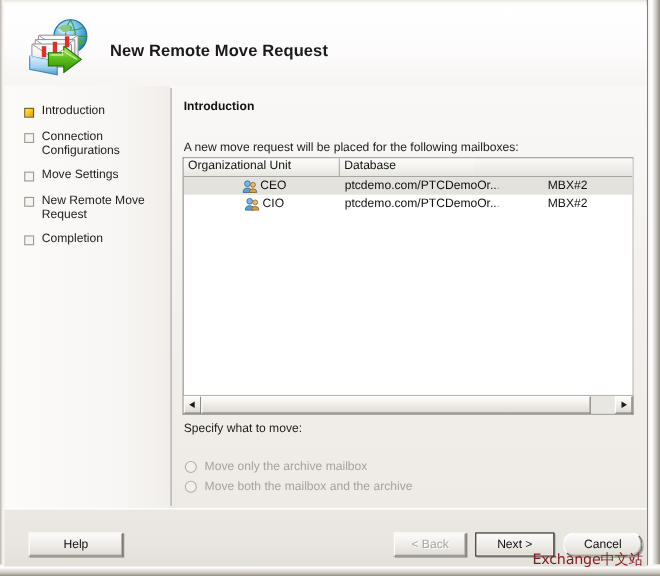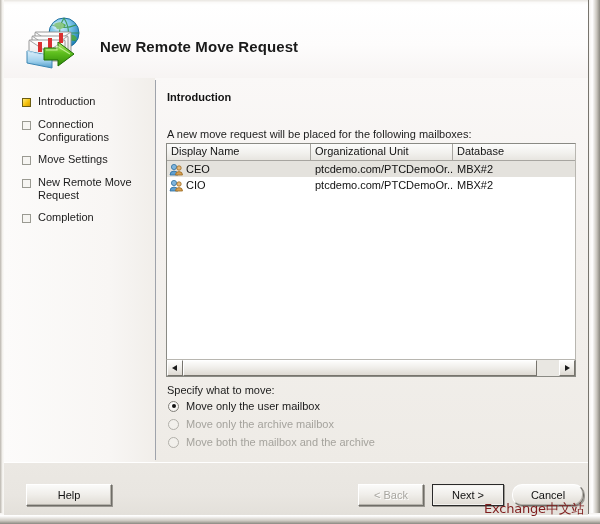--- a/index.html
+++ b/index.html
@@ -209,20 +209,21 @@
   .lv-cell {
     box-sizing: border-box;
     padding-left: 4px;
     font-size: 11px;
     color: #111111;
     white-space: nowrap;
     overflow: hidden;
     display: flex;
     align-items: center;
     gap: 3px;
+    justify-content: center;
   }
   .lv-cell.c0 { width: 144px; padding-left: 2px; }
   .lv-cell.c1 { width: 142px; }
   .lv-cell.c2 { width: 122px; }
 
   
   .user-icon {
     flex: 0 0 auto;
     width: 14px; height: 13px;
     position: relative;
@@ -459,21 +460,20 @@
       <div id="nav-divider"></div>
 
       <div id="pane">
 
         <div id="pane-heading">Introduction</div>
         <div id="pane-listlabel">A new move request will be placed for the following mailboxes:</div>
 
         <div id="listview">
 
           <div id="lv-header">
-            <div class="lv-th c0">Display Name</div>
             <div class="lv-th c1">Organizational Unit</div>
             <div class="lv-th c2">Database</div>
           </div>
 
           <div class="lv-row selected">
             <div class="lv-cell c0">
               <span class="user-icon">
                 <svg width="14" height="13" viewBox="0 0 14 13" xmlns="http://www.w3.org/2000/svg">
                   <circle cx="5" cy="4" r="2.6" fill="#7fb4dc" stroke="#2f6f9e" stroke-width="0.8"></circle>
                   <path d="M1 12 q0 -4 4 -4 q4 0 4 4 z" fill="#5f9fd0" stroke="#2f6f9e" stroke-width="0.8"></path>
@@ -512,24 +512,20 @@
           <div class="sb-track">
             <div class="sb-thumb"></div>
           </div>
           <div class="sb-btn">
             <span class="sb-arrow right"></span>
           </div>
         </div>
 
         <div id="radio-label">Specify what to move:</div>
 
-        <div class="radio-row" style="top:322px">
-          <span class="radio checked"></span>
-          <span class="radio-text">Move only the user mailbox</span>
-        </div>
 
         <div class="radio-row" style="top:340px">
           <span class="radio disabled"></span>
           <span class="radio-text disabled">Move only the archive mailbox</span>
         </div>
 
         <div class="radio-row" style="top:358px">
           <span class="radio disabled"></span>
           <span class="radio-text disabled">Move both the mailbox and the archive</span>
         </div>

